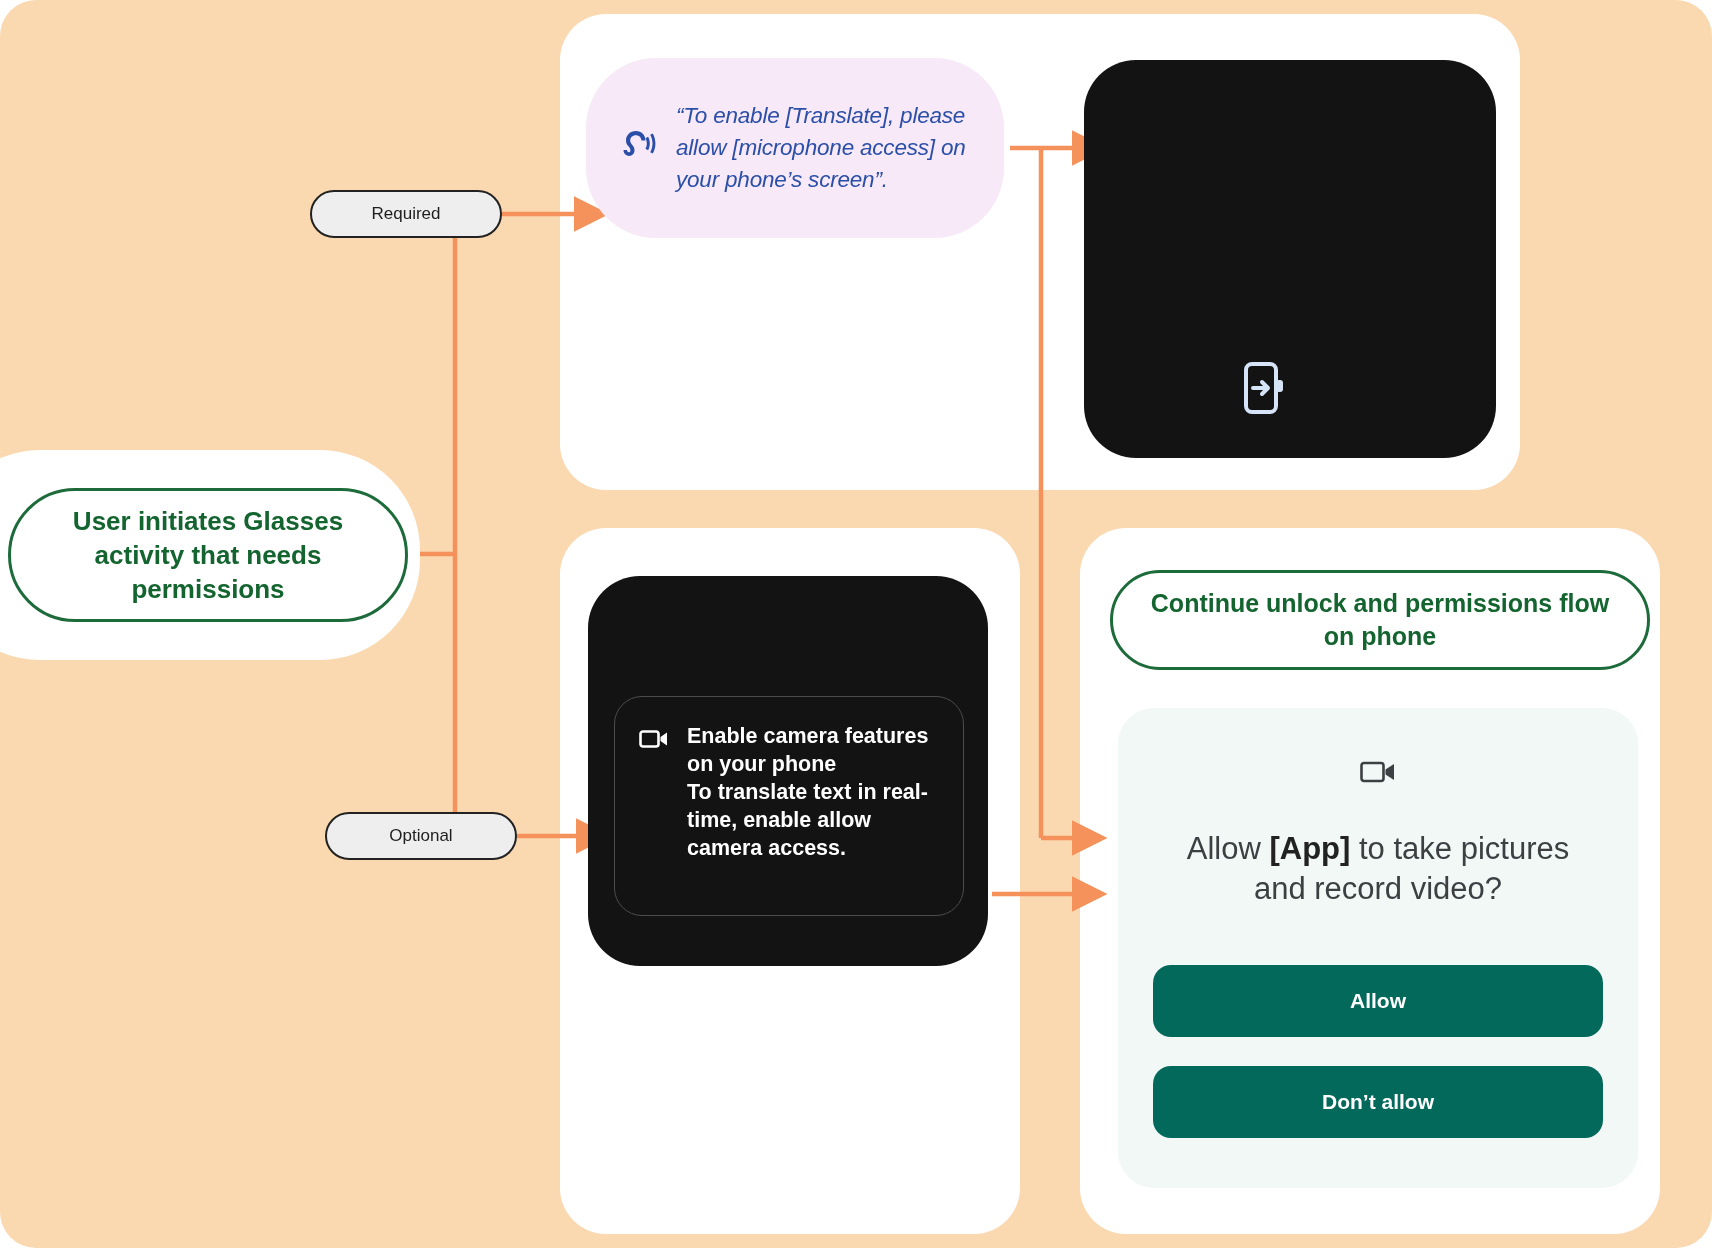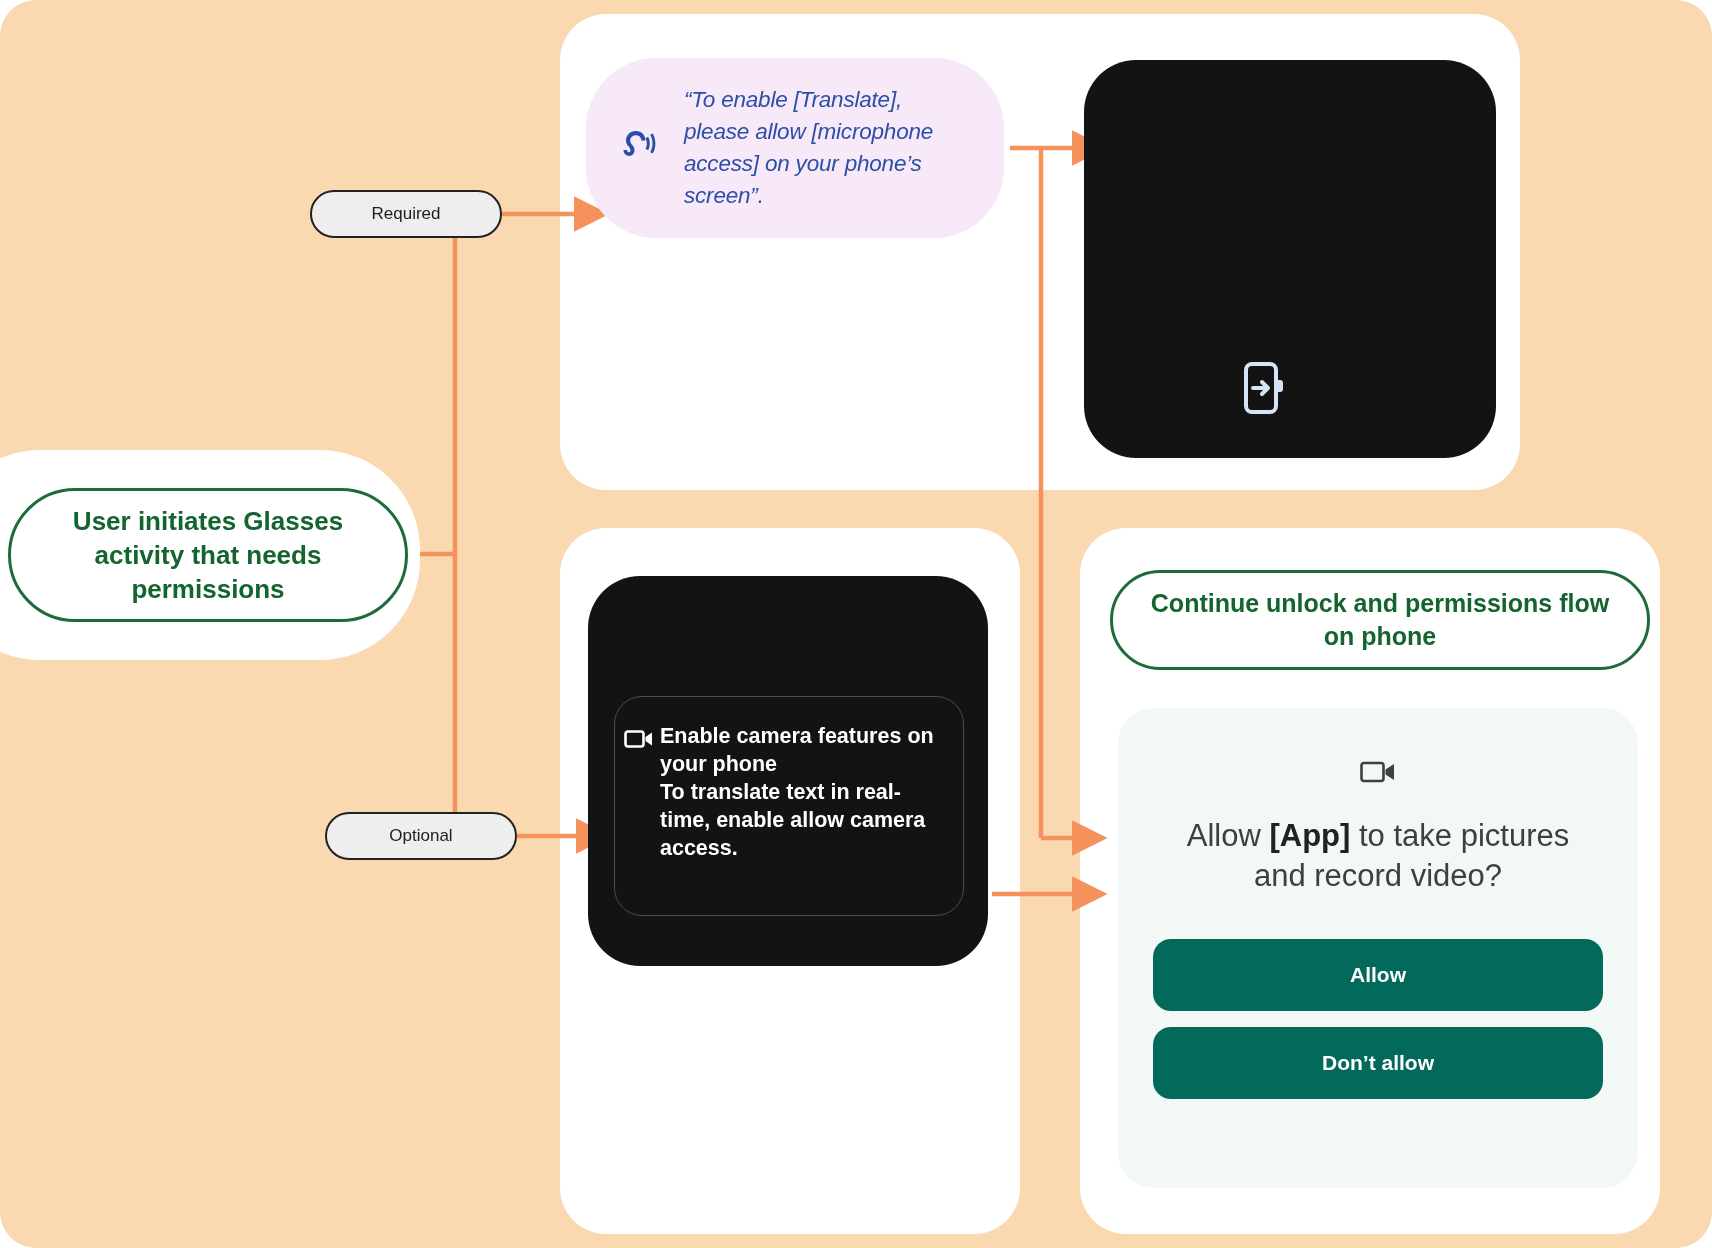--- a/index.html
+++ b/index.html
@@ -68,21 +68,21 @@
   #pill-required { left: 310px; top: 190px; width: 192px; }
   #pill-optional { left: 325px; top: 812px; width: 192px; }
 
   
   .bubble {
     position: absolute;
     background: #f7e9f8;
     border-radius: 70px;
     display: flex;
     align-items: center;
-    gap: 28px;
+    gap: 20px;
     padding: 22px 34px 22px 30px;
   }
   #bubble-mic   { left: 586px; top: 58px;  width: 418px; height: 180px; }
   #bubble-cam   { left: 586px; top: 1000px; width: 418px; height: 180px; }
   .bubble-text {
     font-style: italic;
     color: #2b4fa8;
     font-size: 22.5px;
     line-height: 1.42;
     letter-spacing: -0.2px;
@@ -105,37 +105,38 @@
   }
 
   
   #notif-card {
     position: absolute;
     left: 614px; top: 696px;
     width: 350px; height: 220px;
     border: 1.5px solid #4c4c4c;
     border-radius: 28px;
     display: flex;
-    gap: 6px;
-    padding: 26px 24px 20px 9px;
+    gap: 18px;
+    padding: 26px 24px 20px 24px;
   }
   #notif-card .cam-icon { flex: 0 0 auto; width: 30px; height: 24px; margin-top: 4px; }
   .notif-body { color: #ffffff; font-size: 21.5px; font-weight: bold; line-height: 1.3; }
 
   
   #perm-dialog {
     position: absolute;
     left: 1118px; top: 708px;
     width: 520px; height: 480px;
     background: #f2f8f5;
     border-radius: 36px;
     padding: 34px 40px 30px 40px;
     display: flex;
     flex-direction: column;
     align-items: center;
+    gap: 13px;
   }
   #perm-dialog .cam-icon-lg { width: 36px; height: 28px; margin-top: 16px; }
   #perm-question {
     margin-top: 30px;
     text-align: center;
     font-size: 31px;
     color: #3c4043;
     line-height: 1.3;
   }
   #perm-question b { font-weight: bold; color: #222; }

